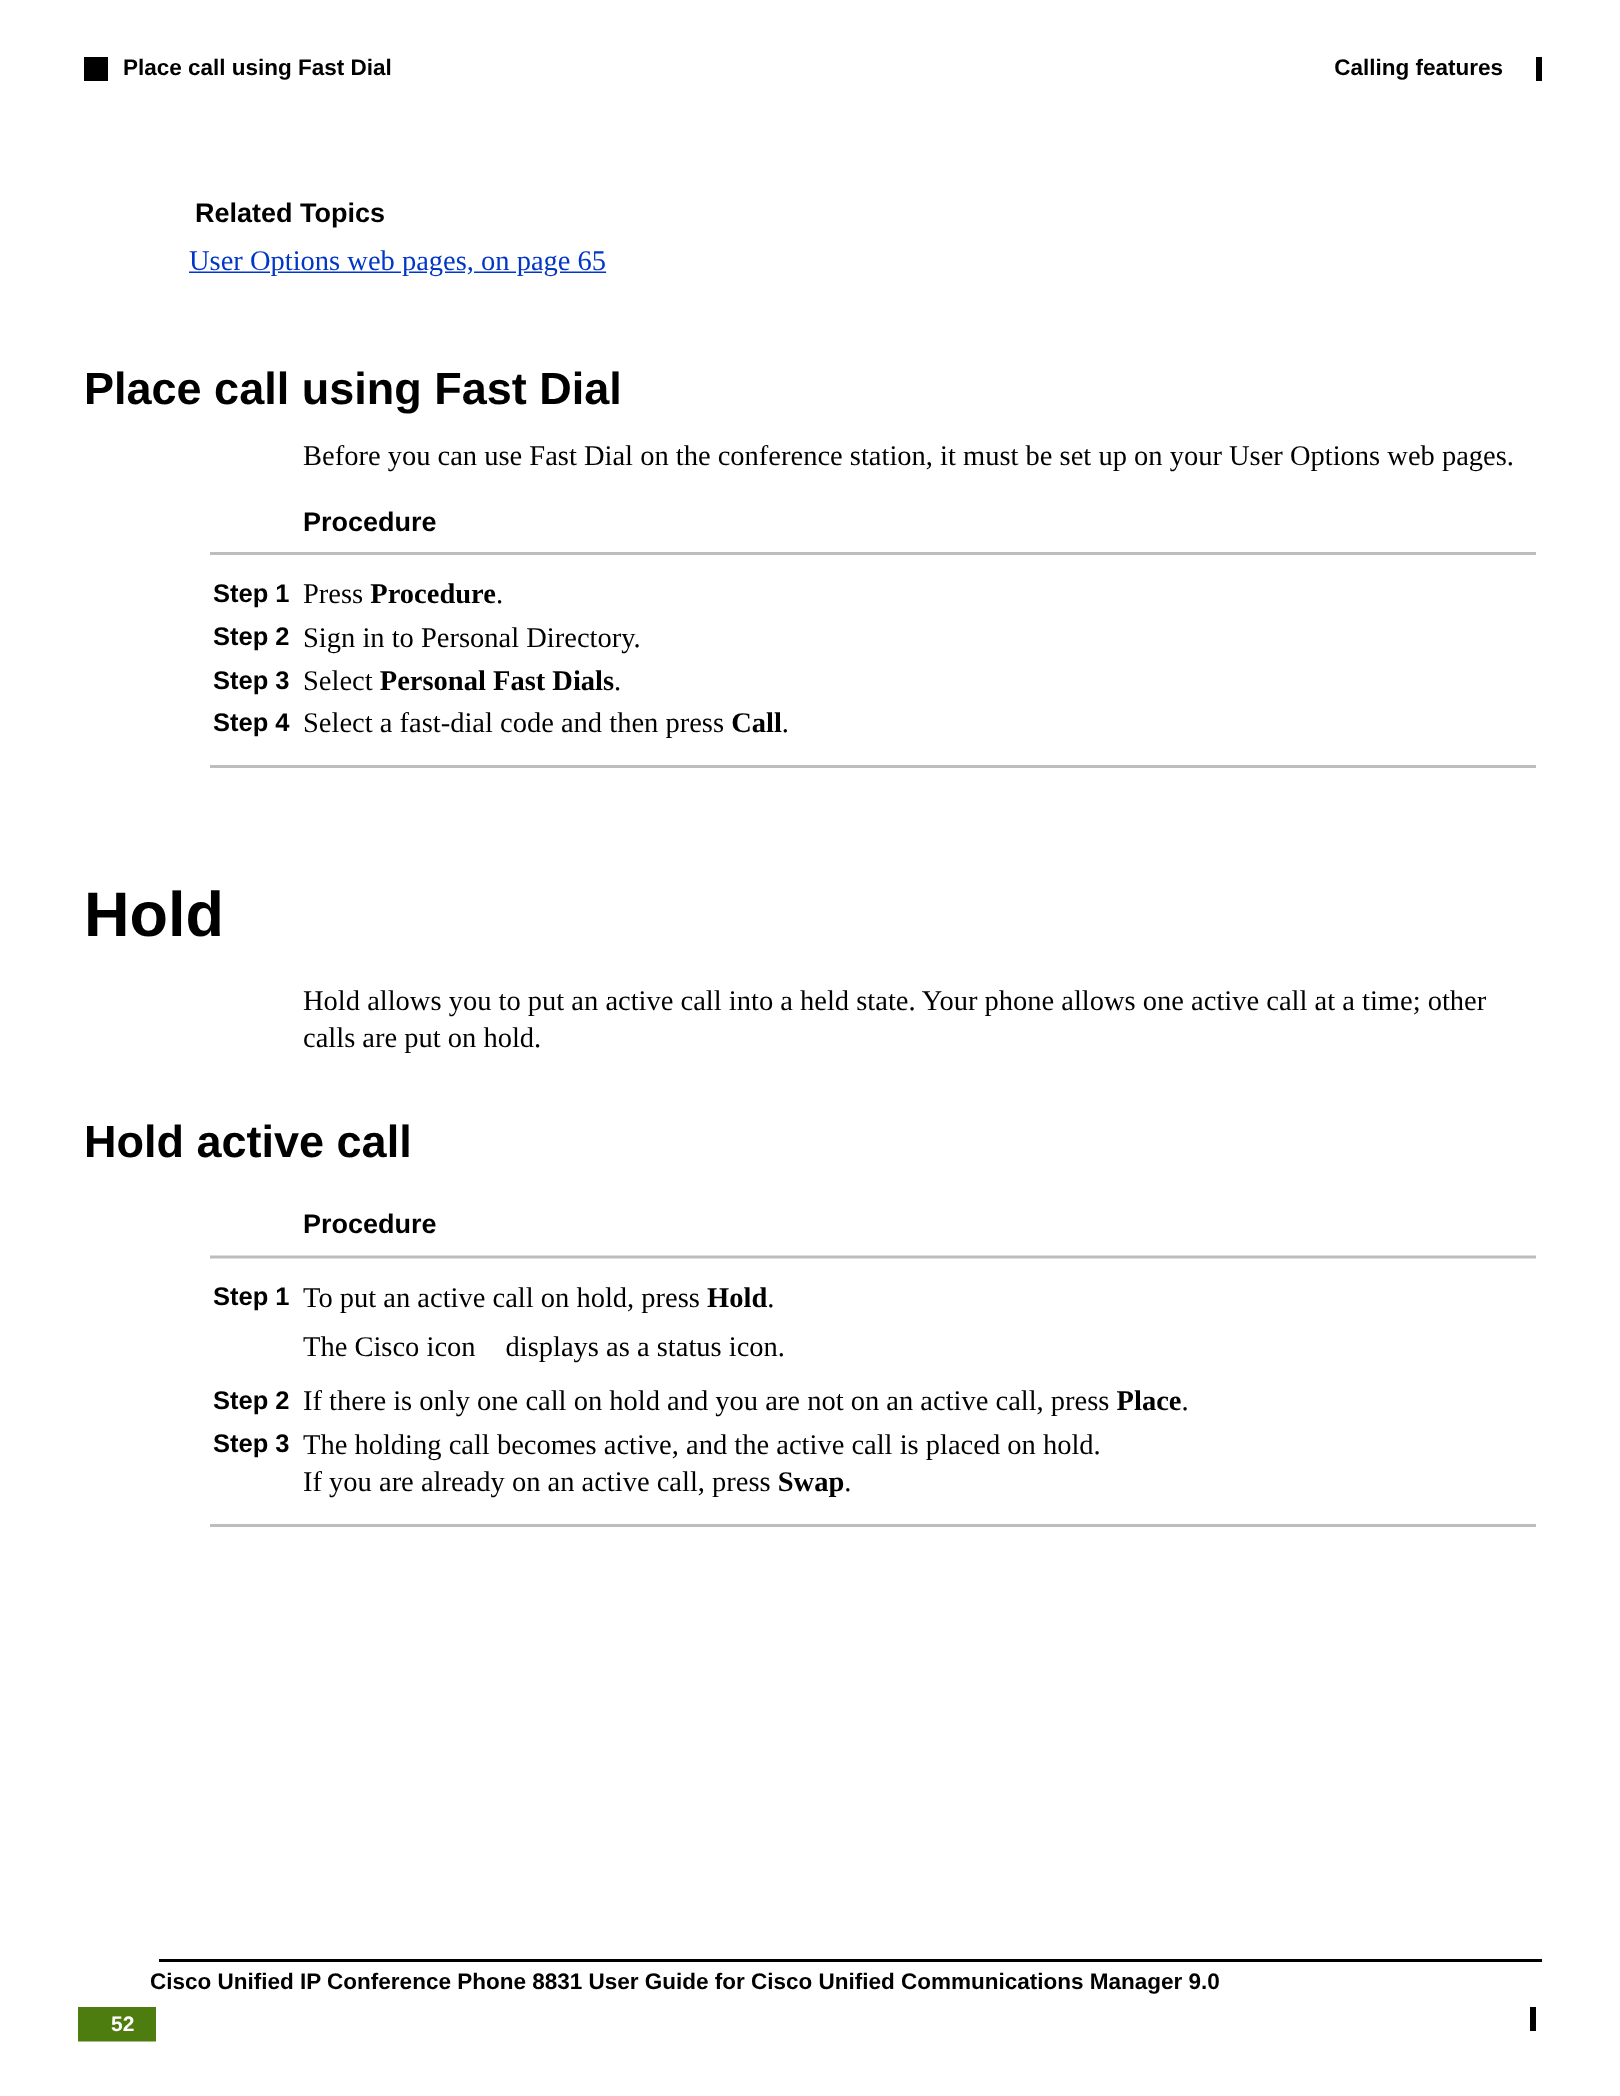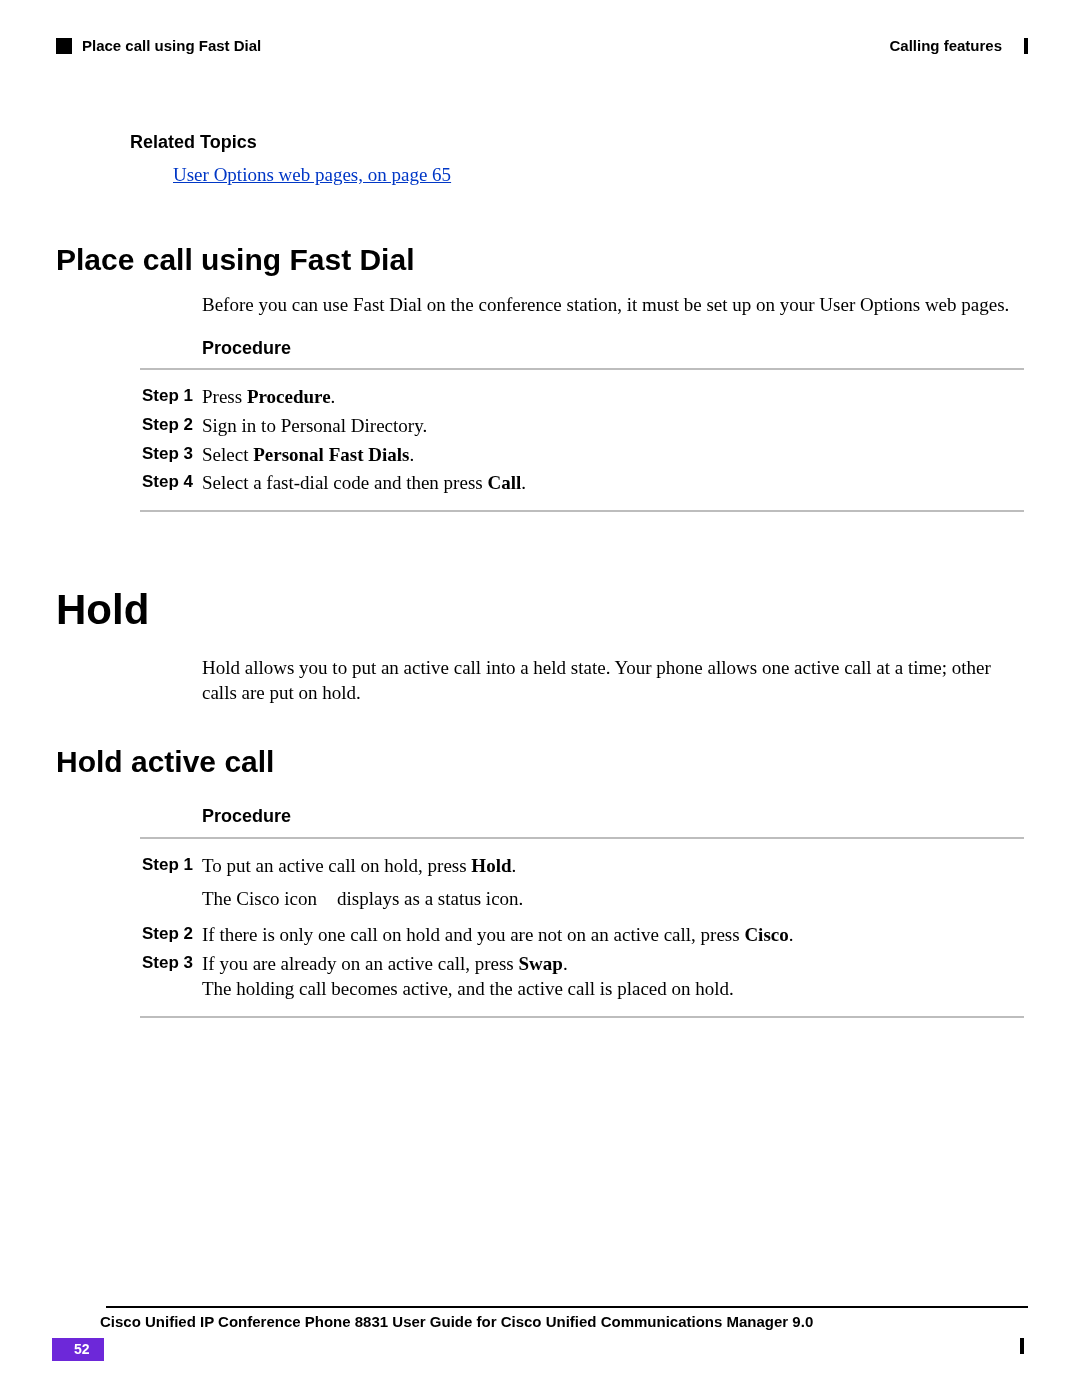--- a/index.html
+++ b/index.html
@@ -37,21 +37,21 @@
     }
     .related-topics {
       font-family: Arial, Helvetica, sans-serif;
       font-weight: bold;
       font-size: 18px;
       margin-left: 74px;
       margin-bottom: 8px;
     }
     .link {
       color: #0037c6;
-      margin-left: 117px;
+      margin-left: 70px;
       margin-bottom: 42px;
       display: inline-block;
     }
     .h2 {
       font-family: Arial, Helvetica, sans-serif;
       font-weight: bold;
       font-size: 30px;
       margin-bottom: 12px;
       margin-top: 10px;
     }
@@ -93,21 +93,21 @@
       margin-bottom: 4px;
     }
     .footer-text {
       font-family: Arial, Helvetica, sans-serif;
       font-weight: bold;
       font-size: 15px;
       margin-left: 48px;
     }
     .footer-pg-row { display: flex; align-items: flex-start; margin-top: 6px; }
     .pg-num {
-      background: #6d28d9;
+      background: #4d7c0f;
       color: #fff;
       font-family: Arial, Helvetica, sans-serif;
       font-weight: bold;
       font-size: 14px;
       padding: 2px 14px 2px 22px;
       margin-left: 0;
     }
     .footer-side-bar { width: 4px; height: 16px; background: #000; margin-left: auto; margin-right: 4px; }
     b { font-weight: bold; }
     .hold-icon-gap { display: inline-block; width: 20px; }
@@ -168,27 +168,27 @@
   <div class="steps">
     <div class="step-row">
       <div class="step-label">Step 1</div>
       <div class="step-body">
         <div><span>To put an active call on hold, press </span><b>Hold</b><span>.</span></div>
         <div class="step-body2"><span>The Cisco icon</span><span class="hold-icon-gap"></span><span>displays as a status icon.</span></div>
       </div>
     </div>
     <div class="step-row" style="margin-top:10px;">
       <div class="step-label">Step 2</div>
-      <div class="step-body"><span>If there is only one call on hold and you are not on an active call, press </span><b>Cisco</b><span>.</span></div>
+      <div class="step-body"><span>If there is only one call on hold and you are not on an active call, press </span><b>Place</b><span>.</span></div>
     </div>
     <div class="step-row">
       <div class="step-label">Step 3</div>
       <div class="step-body">
+        <div>The holding call becomes active, and the active call is placed on hold.</div>
         <div><span>If you are already on an active call, press </span><b>Swap</b><span>.</span></div>
-        <div>The holding call becomes active, and the active call is placed on hold.</div>
       </div>
     </div>
   </div>
   <hr class="hr-bottom">
 
 </div>
 
 <div class="footer">
   <div class="footer-line"></div>
   <div class="footer-text">Cisco Unified IP Conference Phone 8831 User Guide for Cisco Unified Communications Manager 9.0</div>

